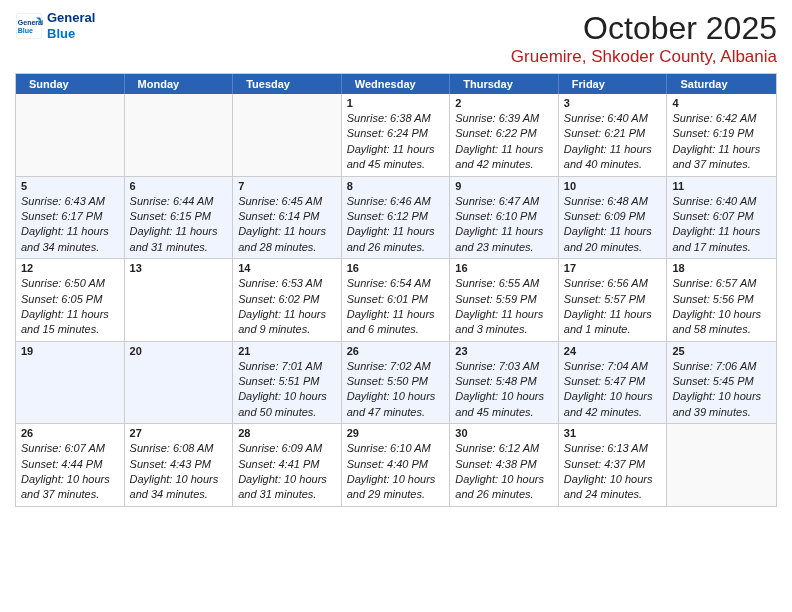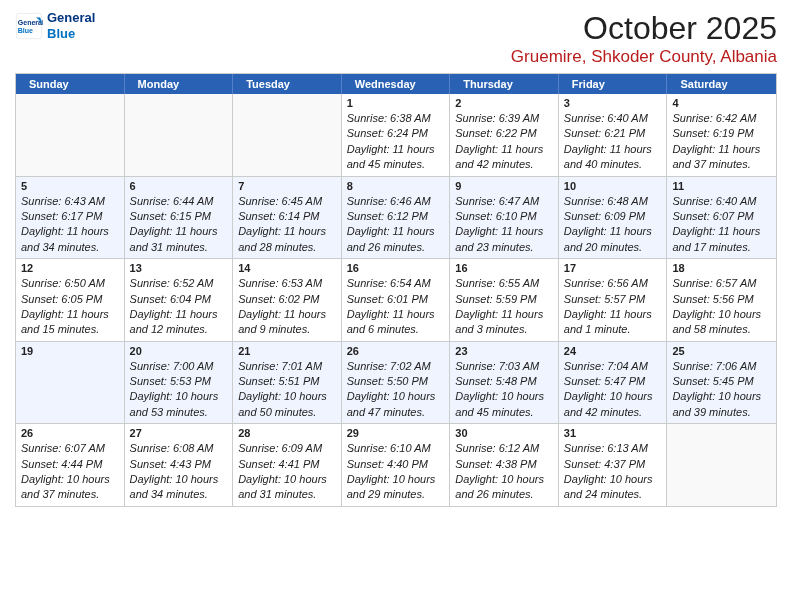--- a/index.html
+++ b/index.html
@@ -225,23 +225,20 @@
         </div>
         <div class="cal-row">
           <div class="cal-cell">
             <div class="cell-day">12</div>
             <div class="cell-info">Sunrise: 6:50 AM
 Sunset: 6:05 PM
 Daylight: 11 hours and 15 minutes.</div>
           </div>
           <div class="cal-cell">
             <div class="cell-day">13</div>
-            <div class="cell-info">Sunrise: 6:52 AM
-Sunset: 6:04 PM
-Daylight: 11 hours and 12 minutes.</div>
           </div>
           <div class="cal-cell">
             <div class="cell-day">14</div>
             <div class="cell-info">Sunrise: 6:53 AM
 Sunset: 6:02 PM
 Daylight: 11 hours and 9 minutes.</div>
           </div>
           <div class="cal-cell">
             <div class="cell-day">16</div>
             <div class="cell-info">Sunrise: 6:54 AM
@@ -266,23 +263,20 @@
 Sunset: 5:56 PM
 Daylight: 10 hours and 58 minutes.</div>
           </div>
         </div>
         <div class="cal-row row-alt">
           <div class="cal-cell">
             <div class="cell-day">19</div>
           </div>
           <div class="cal-cell">
             <div class="cell-day">20</div>
-            <div class="cell-info">Sunrise: 7:00 AM
-Sunset: 5:53 PM
-Daylight: 10 hours and 53 minutes.</div>
           </div>
           <div class="cal-cell">
             <div class="cell-day">21</div>
             <div class="cell-info">Sunrise: 7:01 AM
 Sunset: 5:51 PM
 Daylight: 10 hours and 50 minutes.</div>
           </div>
           <div class="cal-cell">
             <div class="cell-day">26</div>
             <div class="cell-info">Sunrise: 7:02 AM

